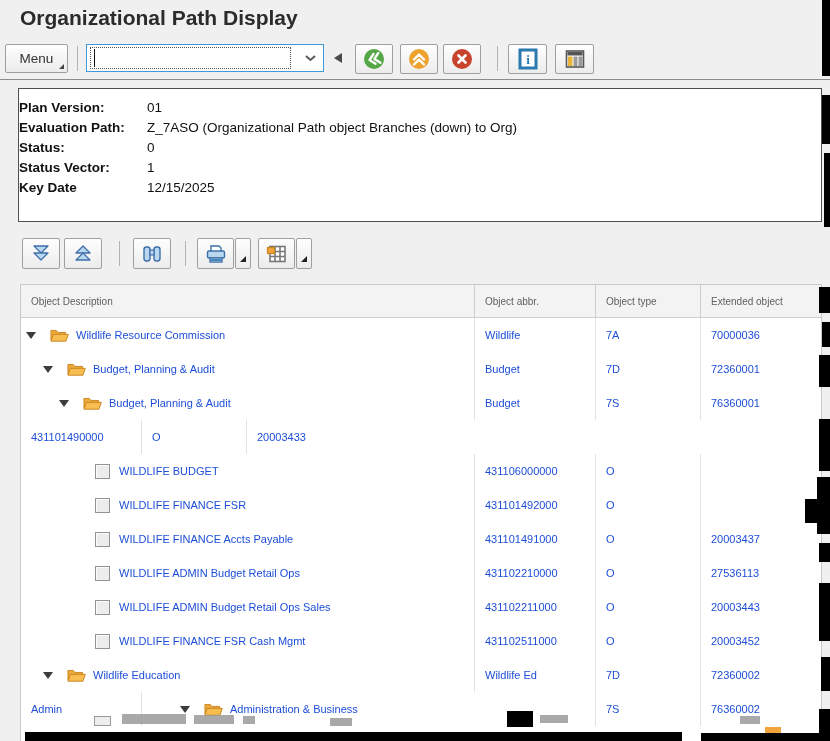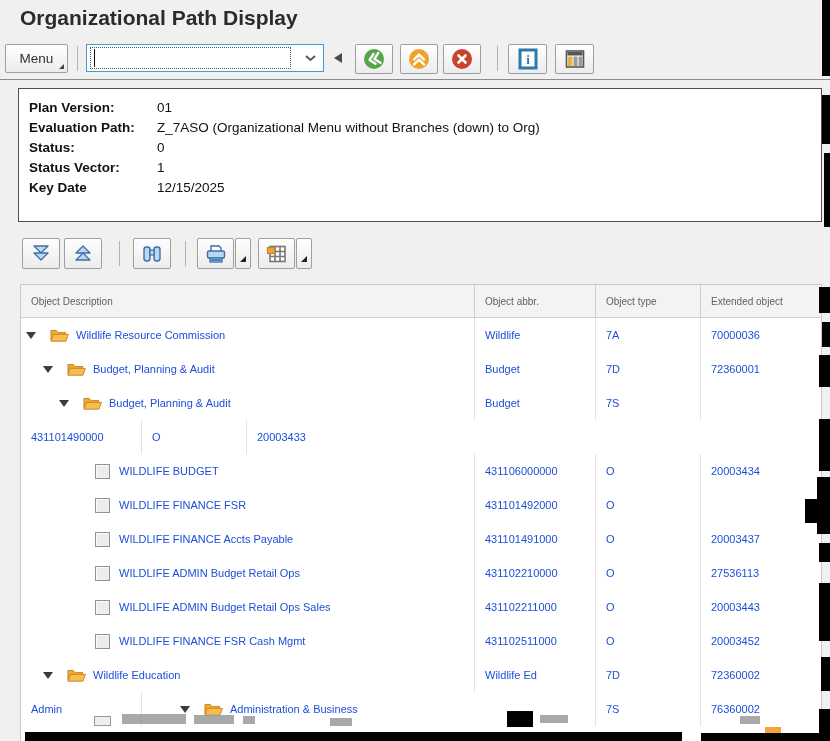--- a/index.html
+++ b/index.html
@@ -24,21 +24,21 @@
   .toolbar-arrow-left{position:absolute;left:334px;top:53px;width:0;height:0;
     border-right:8px solid #4a4a4a;border-top:5px solid transparent;border-bottom:5px solid transparent;}
   .circle-btn{top:44px;width:38px;height:30px;}
   .sq-btn{top:44px;width:39px;height:30px;}
 
   
   .hline{position:absolute;left:0;top:79px;width:100%;height:1px;background:#8c8c8c;}
 
   
   .info-panel{position:absolute;left:18px;top:88px;width:804px;height:134px;background:#fff;
-    border:1px solid #4f4f4f;box-sizing:border-box;padding:8px 0 0 10px;}
+    border:1px solid #4f4f4f;box-sizing:border-box;padding:8px 0 0 0;}
   .info-row{display:flex;height:20px;align-items:center;font-size:13.5px;color:#111;}
   .info-label{width:128px;font-weight:bold;flex:none;}
   .info-value{white-space:nowrap;}
 
   
   .tb2-btn{top:238px;height:31px;}
 
   
   .table{position:absolute;left:20px;top:284px;width:802px;height:457px;background:#fff;
     border:1px solid #c9c9c9;border-bottom:none;box-sizing:border-box;overflow:hidden;}
@@ -131,21 +131,21 @@
 
   <div class="hline"></div>
 
   <div class="info-panel">
     <div class="info-row">
       <span class="info-label">Plan Version:</span>
       <span class="info-value">01</span>
     </div>
     <div class="info-row">
       <span class="info-label">Evaluation Path:</span>
-      <span class="info-value">Z_7ASO (Organizational Menu without Branches (down) to Org)</span>
+      <span class="info-value">Z_7ASO (Organizational Path object Branches (down) to Org)</span>
     </div>
     <div class="info-row">
       <span class="info-label">Status:</span>
       <span class="info-value">0</span>
     </div>
     <div class="info-row">
       <span class="info-label">Status Vector:</span>
       <span class="info-value">1</span>
     </div>
     <div class="info-row">
@@ -244,36 +244,36 @@
 
   <svg class="folder" viewBox="0 0 20 15">
     <path d="M1 12.5 V2.2 h5.6 l1.9 2.1 h8 v2.2" fill="#eda93a" stroke="#c9861f" stroke-width="1"></path>
     <path d="M1 13.5 L3.4 6.3 H19.3 L16.8 13.5 Z" fill="#f7bd50" stroke="#c9861f" stroke-width="1"></path>
   </svg>
 <span>Budget, Planning &amp; Audit</span>
             </span>
           </div>
           <div class="td num c1">Budget</div>
           <div class="td num c2">7S</div>
+          <div class="td num c3">76360001</div>
         </div>
         <div class="trow leaf">
           <div class="td num c1">431101490000</div>
           <div class="td num c2">O</div>
           <div class="td num c3">20003433</div>
         </div>
         <div class="trow leaf">
           <div class="td c0">
             <span class="desc-inner">
   <span class="orgbox"></span>
 <span>WILDLIFE BUDGET</span>
             </span>
           </div>
           <div class="td num c1">431106000000</div>
           <div class="td num c2">O</div>
-          <div class="td num c3">20003434</div>
         </div>
         <div class="trow leaf">
           <div class="td c0">
             <span class="desc-inner">
   <span class="orgbox"></span>
 <span>WILDLIFE FINANCE FSR</span>
             </span>
           </div>
           <div class="td num c1">431101492000</div>
           <div class="td num c2">O</div>

